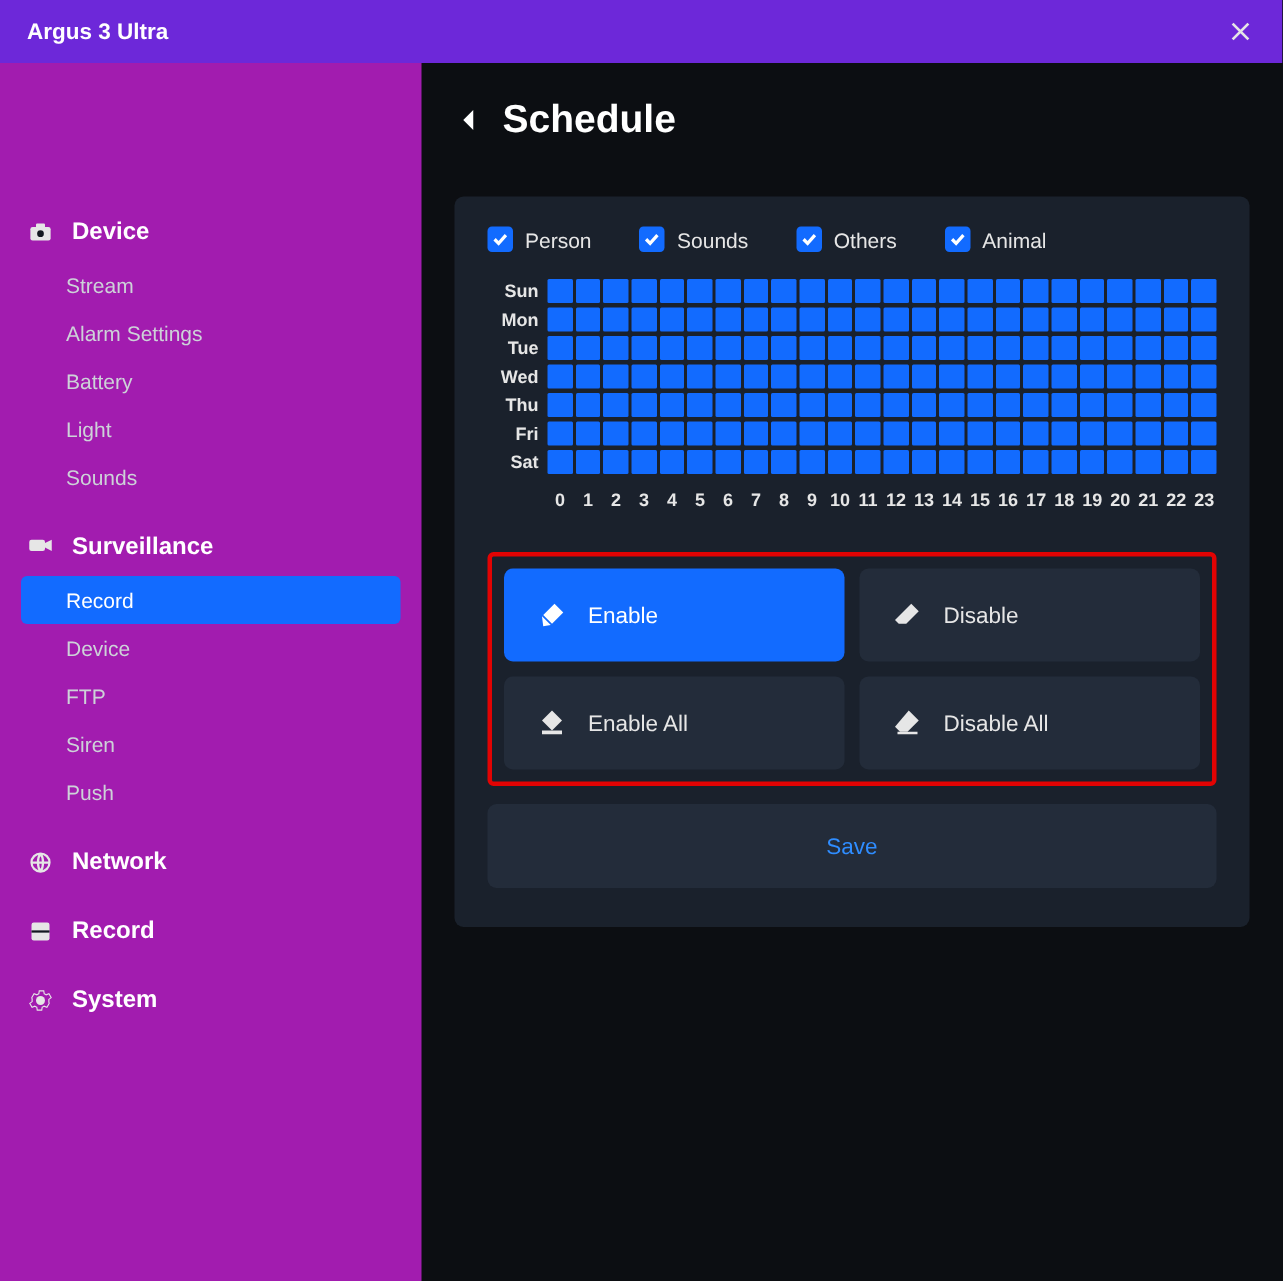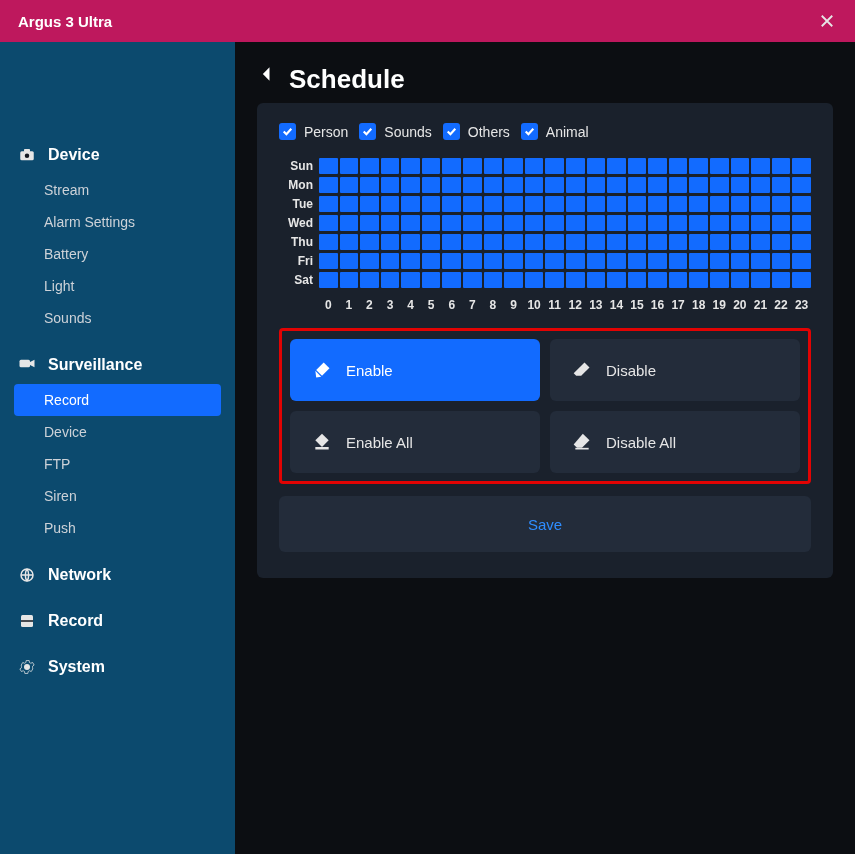--- a/index.html
+++ b/index.html
@@ -5,33 +5,33 @@
     * { margin:0; padding:0; box-sizing:border-box; }
     body {
       width:855px; height:854px;
       background:#0c0e12;
       font-family:-apple-system,BlinkMacSystemFont,"Segoe UI",Arial,sans-serif;
       color:#e6e6e6;
       overflow:hidden;
     }
     .titlebar{
       height:42px;
-      background:#be185d;
+      background:#6d28d9;
       display:flex; align-items:center; justify-content:space-between;
       padding:0 18px;
     }
     .titlebar-title{font-weight:700; font-size:15px; color:#fff;}
     .close-x{
       width:20px; height:20px; display:flex; align-items:center; justify-content:center;
       cursor:pointer; color:#e6e6e6;
     }
     .layout{display:flex; height:calc(100% - 42px);}
     .sidebar{
-      width:235px;
-      background:#0c4a6e;
+      width:281px;
+      background:#a21caf;
       padding:18px 14px;
       overflow:auto;
     }
     .section{margin-top:0; margin-bottom:0;}
     .section + .section{margin-top:16px;}
     .section-head{
       display:flex; align-items:center; gap:12px;
       color:#fff; font-size:16px; font-weight:600;
       padding:6px 4px; cursor:pointer;
     }
@@ -39,46 +39,46 @@
     .sub{padding:4px 0 0 0;}
     .sub-item{
       display:flex; align-items:center; color:#cdd2d8;
       font-size:14px; padding:8px 10px 8px 30px;
       border-radius:4px; cursor:pointer;
     }
     .sub-item.active{background:#126bff; color:#fff;}
     .content{
       flex:1; padding:22px 22px 22px 22px;
     }
-    .page-head{display:flex; gap:12px; margin-bottom:8px;}
+    .page-head{display:flex; align-items:center; gap:12px; margin-bottom:36px;}
     .page-head .back{width:20px; height:20px; display:flex; align-items:center; justify-content:center; cursor:pointer;}
     .page-title{font-size:26px; font-weight:800; color:#fff;}
     .panel{
       background:#1a212c; border-radius:6px; padding:20px 22px 26px 22px;
     }
     .panel h3{font-size:17px; font-weight:600; color:#e6e6e6; margin-bottom:18px;}
-    .checks{display:flex; gap:11px; margin-bottom:18px;}
+    .checks{display:flex; gap:32px; margin-bottom:18px;}
     .chk{display:flex; align-items:center; gap:8px; font-size:14px; color:#e6e6e6; cursor:pointer;}
     .chkbox{
       width:17px; height:17px; border-radius:3px; background:#126bff;
       display:flex; align-items:center; justify-content:center;
     }
     .chkbox svg{width:13px; height:13px;}
     .sched{display:flex;margin-top:16px;}
     .daycol{display:flex; flex-direction:column; gap:3px; margin-right:6px;}
     .day{height:16px; line-height:16px; text-align:right; font-size:12px; font-weight:700; color:#e6e6e6; width:34px;}
     .gridwrap{flex:1;}
     .grid{display:flex; flex-direction:column; gap:3px;}
     .row{display:flex; gap:2px;}
     .cell{flex:1; height:16px; background:#126bff; border-radius:1px; cursor:pointer;}
     .hours{display:flex; gap:2px; margin-top:10px;}
     .hour{flex:1; text-align:center; font-size:12px; font-weight:700; color:#e6e6e6;}
     .actions{
       border:3px solid #e20303; border-radius:4px;
-      margin-top:16px; padding:8px;
+      margin-top:28px; padding:8px;
       display:grid; grid-template-columns:1fr 1fr; grid-template-rows:62px 62px; gap:10px;
     }
     .abtn{
       border-radius:6px; display:flex; align-items:center;
       gap:14px; padding:0 22px; color:#e6e6e6; font-size:15px; cursor:pointer;
       background:#232c3a;
     }
     .abtn.primary{background:#126bff; color:#fff;}
     .aicon{width:20px; height:20px; display:flex; align-items:center; justify-content:center;}
     .save{

